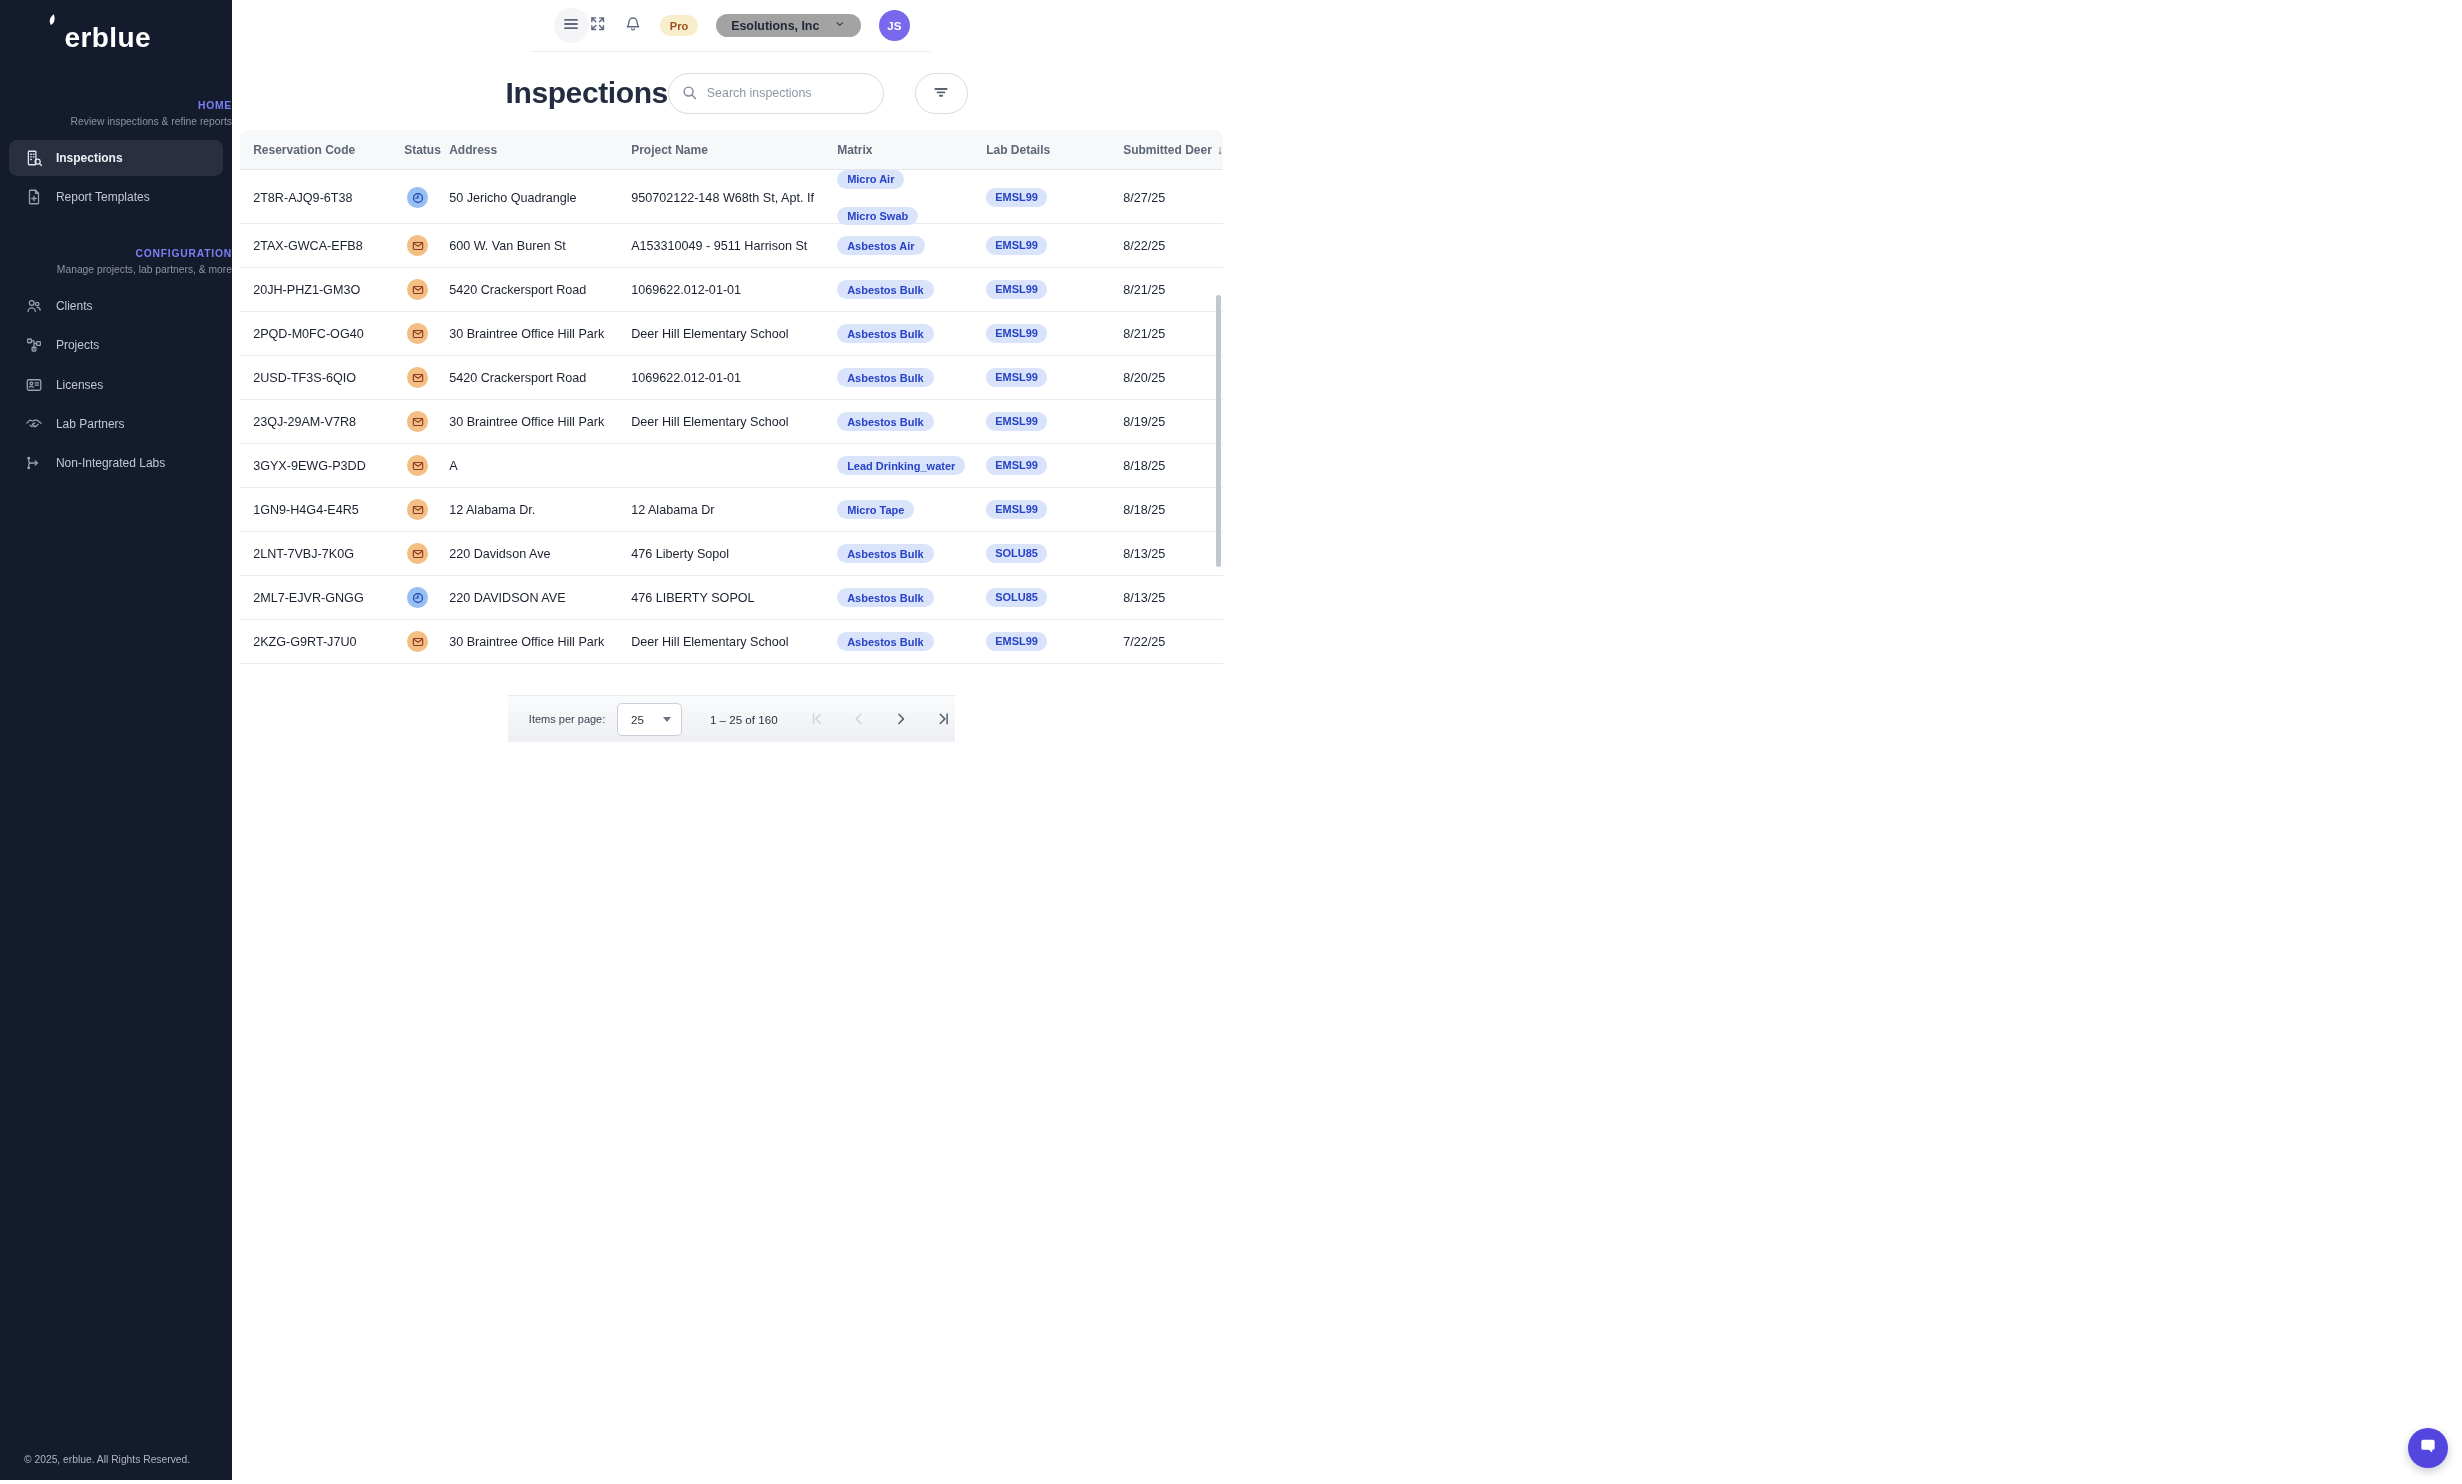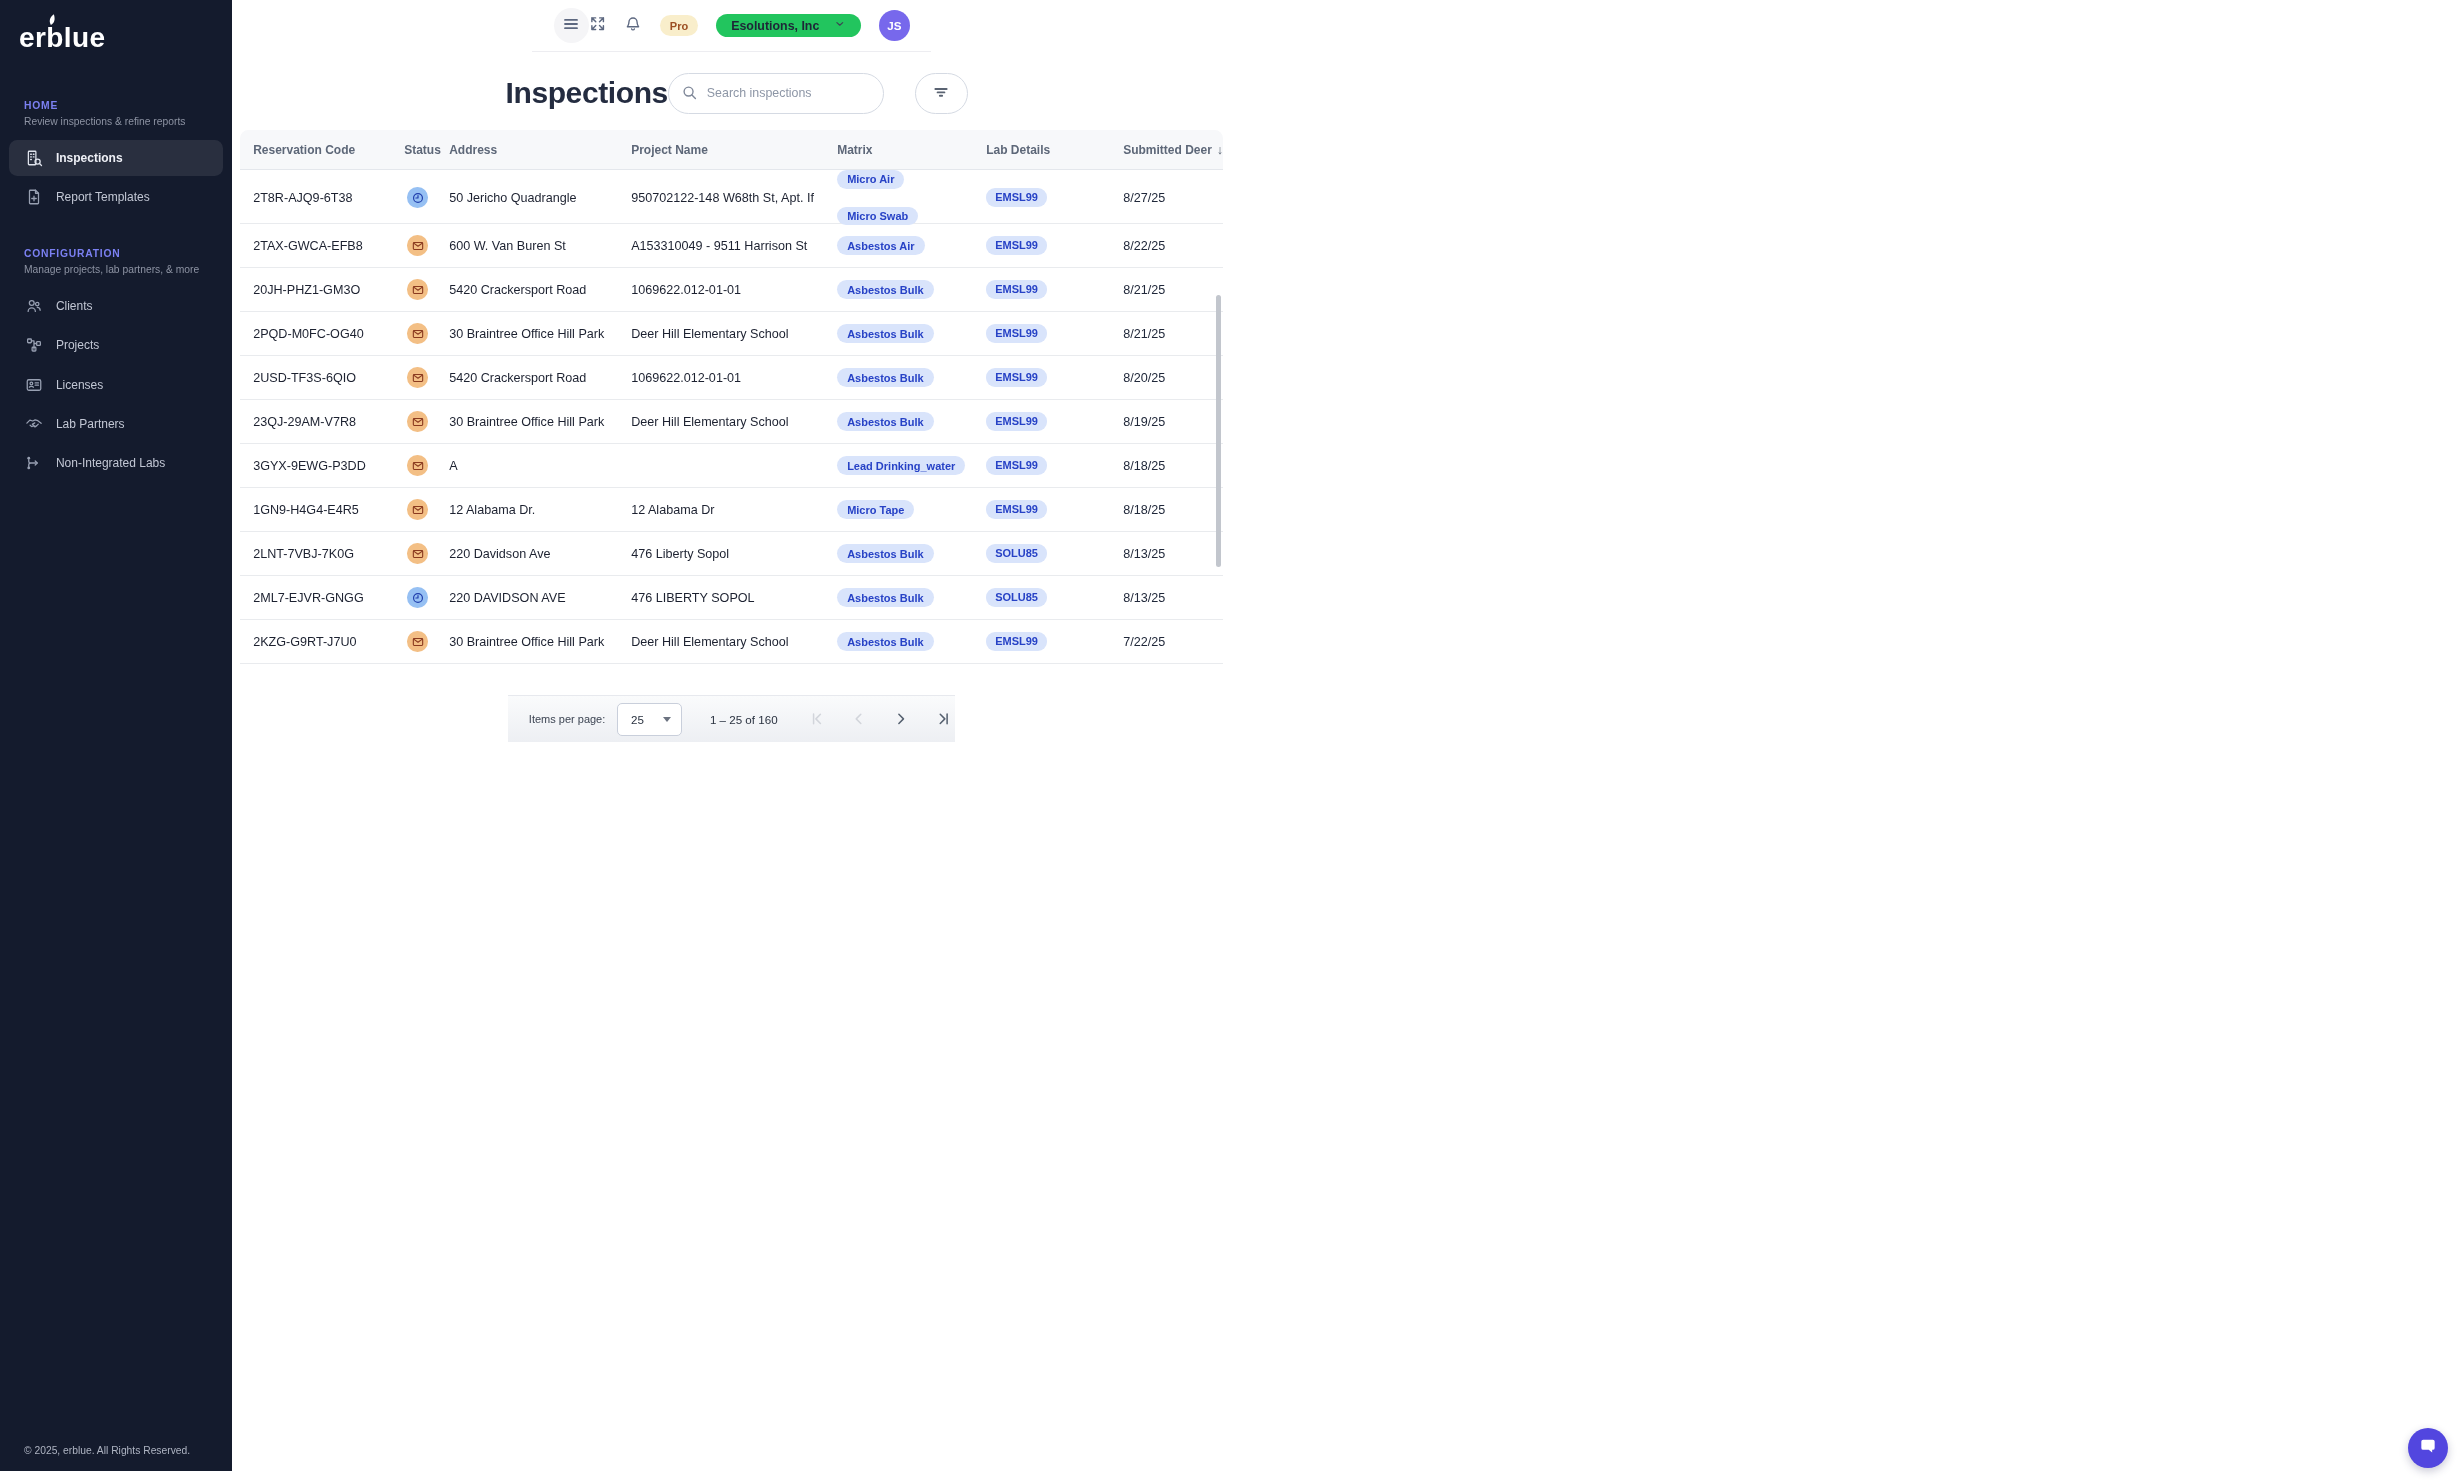--- a/index.html
+++ b/index.html
@@ -1,20 +1,20 @@
 <!DOCTYPE html>
 <html style="font-size:13.2px"><head>
 <meta charset="utf-8">
 <style>
   * { margin:0; padding:0; box-sizing:border-box; }
   html,body { width:1231px; height:742px; overflow:hidden; background:#fff;
               font-family:"Liberation Sans","DejaVu Sans",sans-serif; }
 
   
-  .sidebar { position:fixed; left:0; top:0; bottom:13px; width:232px; background:#141b2d; color:#c9cdd8; }
+  .sidebar { position:fixed; left:0; top:0; bottom:4px; width:232px; background:#141b2d; color:#c9cdd8;text-align:right; }
   .logo { position:relative; margin:21.5px 0 0 19px; width:132px; }
   .logo-text { color:#fff; font-size:28px; font-weight:600; letter-spacing:0.4px; }
   .leaf { position:absolute; left:23px; top:-7.4px; }
   .side-section { margin-top:46px; }
   .side-section.second { margin-top:33px; }
   .side-title { margin-left:24px; color:#7b80f2; font-size:10.3px; font-weight:700; letter-spacing:0.8px; }
   .side-desc { margin:5px 0 0 24px; color:#8d93a3; font-size:10.3px; }
   .side-items { margin-top:13.2px; }
   .side-item { display:flex; align-items:center; gap:13.2px; height:36px; margin:0 9px 3.3px 9px;
                padding-left:15.7px; border-radius:8.3px; color:#c2c7d4; font-size:12px; cursor:pointer; }
@@ -25,21 +25,21 @@
 
   
   .main { margin-left:232px; height:742px; position:relative; display:flex; flex-direction:column; background:#fff;align-items:center; }
   .topbar { height:52px; flex:0 0 52px; border-bottom:0.8px solid #ededf1; display:flex; align-items:center;
             padding:0 21.5px 0 22px; }
   .hamburger { width:35px; height:35px; border-radius:50%; background:#f5f5f7; border:none; display:flex;
                align-items:center; justify-content:center; cursor:pointer; color:#5d6880; }
   .top-right { margin-left:auto; display:flex; align-items:center; gap:18px; }
   .icon-btn { background:none; border:none; color:#5d6880; cursor:pointer; display:flex; align-items:center; }
   .pro-badge { background:#f9eecb; color:#9c4f23; font-size:11px; font-weight:700; padding:4.1px 10px; border-radius:11.6px; }
-  .org-pill { display:flex; align-items:center; gap:15px; background:#22c55e; border:none; border-radius:17.3px;
+  .org-pill { display:flex; align-items:center; gap:15px; background:#a3a3a3; border:none; border-radius:17.3px;
               padding:4px 15px; font-size:12.4px; font-weight:700; color:#1e2637; cursor:pointer;
               font-family:inherit; }
   .avatar { width:31px; height:31px; border-radius:50%; background:#7768ec; color:#fff; font-size:11.6px;
             font-weight:700; display:flex; align-items:center; justify-content:center; cursor:pointer; }
 
   .page-head { display:flex; align-items:center; justify-content:space-between; padding:20.6px 20.6px 16.5px 31px; }
   .page-title { font-size:30px; font-weight:800; color:#242c40; letter-spacing:-0.4px; }
   .head-right { display:flex; align-items:center; gap:31px; }
   .search-box { position:relative; width:216px; }
   .search-box input { width:216px; height:41px; border:0.8px solid #d5dae3; border-radius:20.6px; outline:none;

